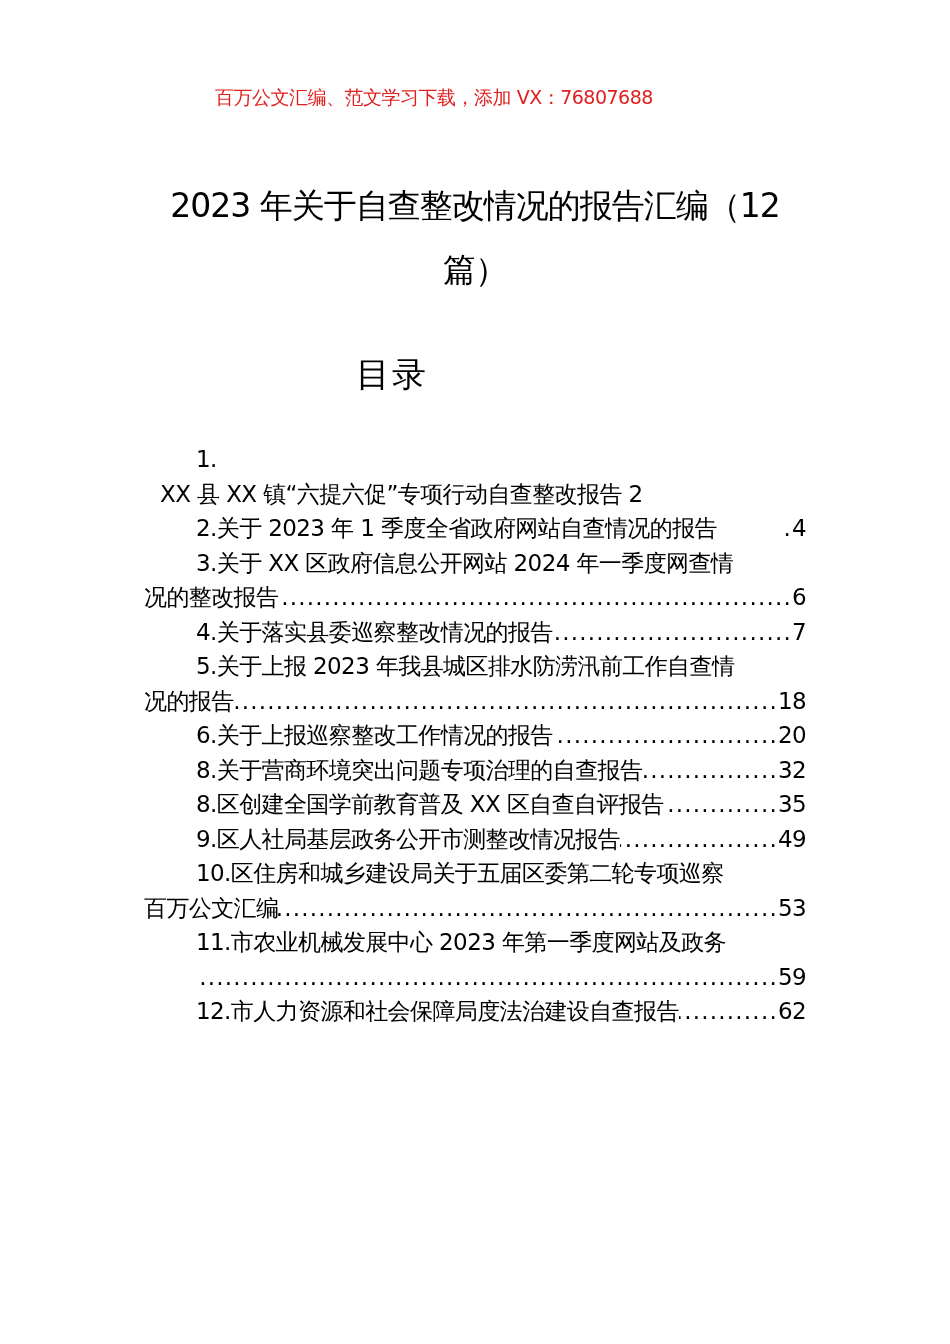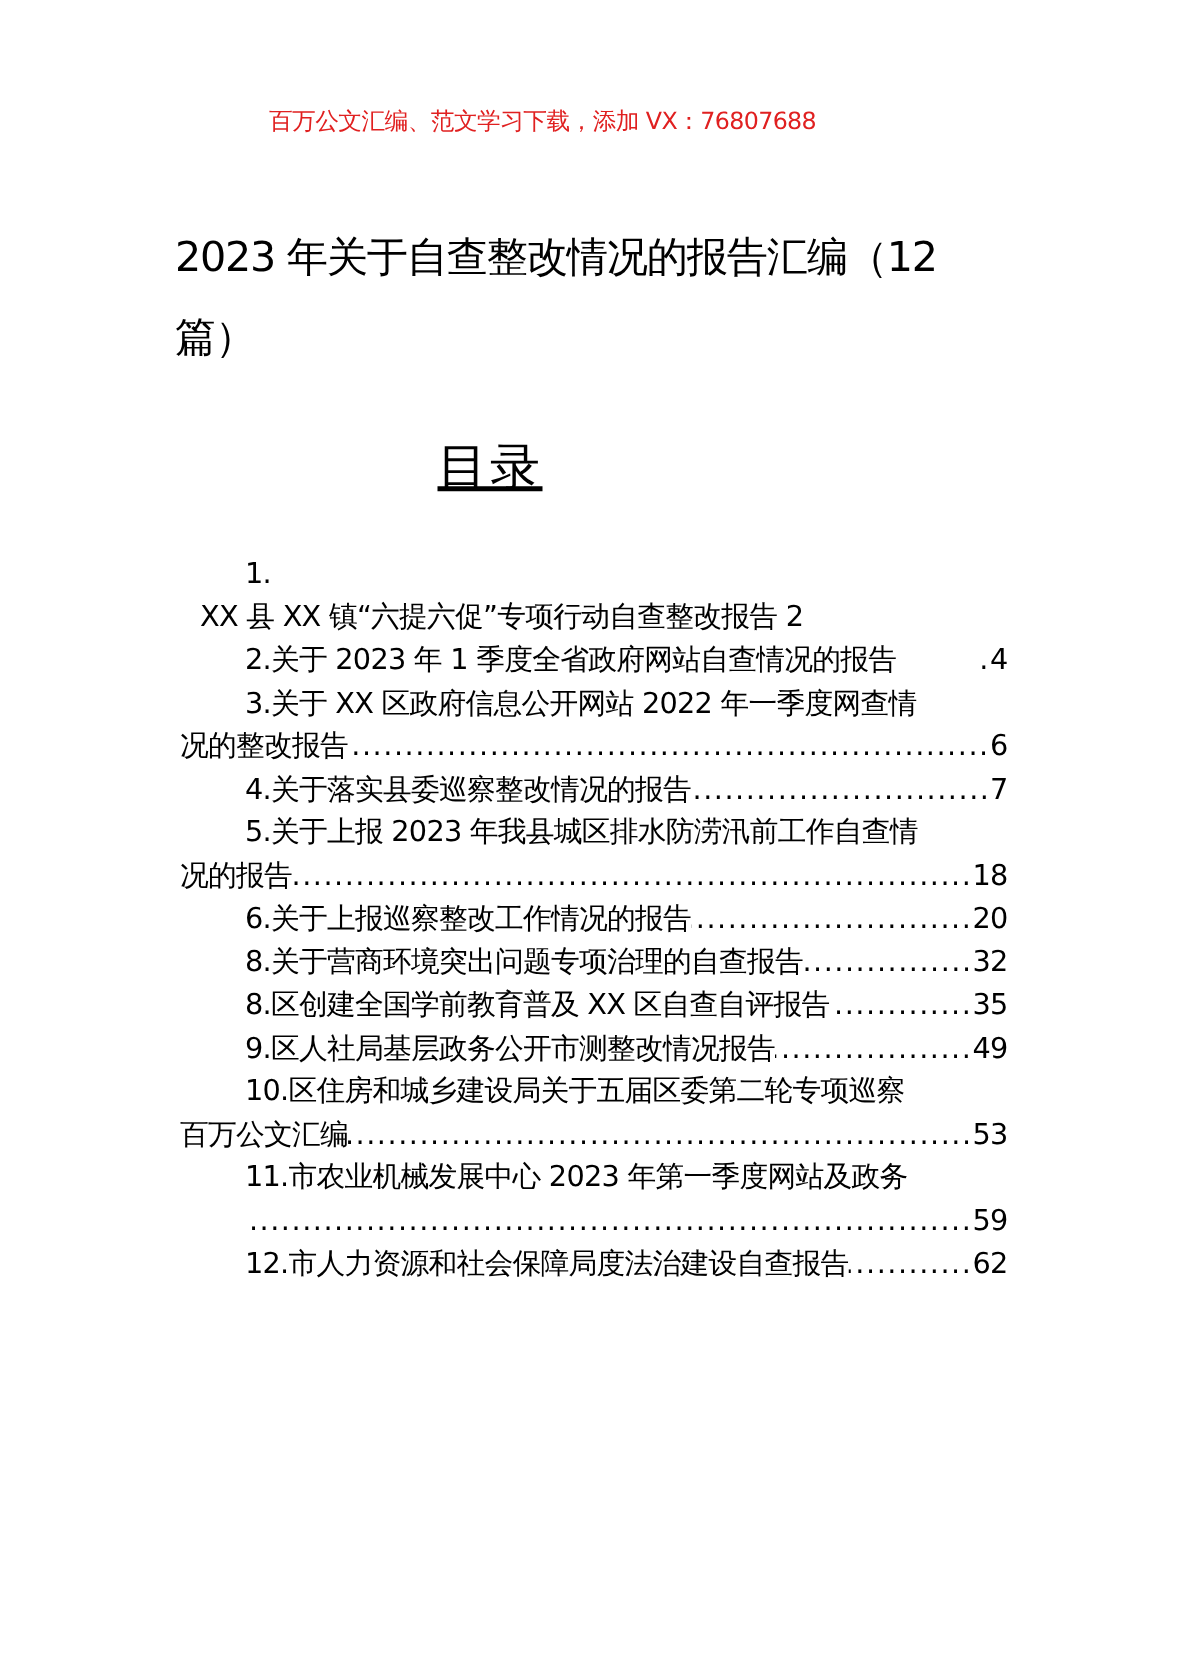--- a/index.html
+++ b/index.html
@@ -24,42 +24,42 @@
       color: #e02020;
       font-size: 19px;
       line-height: 26px;
       letter-spacing: -0.5px;
     }
     .doc-title {
       position: absolute;
       top: 178px;
       left: 140px;
       width: 670px;
+      text-align: center;
       font-size: 33px;
       line-height: 56px;
       letter-spacing: -1px;
     }
     .doc-title .line {
       display: block;
       height: 56px;
       white-space: nowrap;
     }
     .doc-title .line + .line {
       margin-top: 8px;
     }
     .toc-heading {
       position: absolute;
       top: 350px;
       left: 0;
       width: 784px;
       text-align: center;
-      font-size: 40px;
+      font-size: 34px;
       line-height: 48px;
       letter-spacing: 2px;
-      text-decoration: underline;
     }
     .toc {
       position: absolute;
       top: 442px;
       left: 144px;
       width: 662px;
       font-size: 23px;
       line-height: 34.5px;
       letter-spacing: -0.6px;
     }
@@ -113,21 +113,21 @@
     </div>
     <div class="toc-line first-text">
       <span class="text">XX 县 XX 镇“六提六促”专项行动自查整改报告 2</span>
     </div>
     <div class="toc-line indent">
       <span class="text">2.关于 2023 年 1 季度全省政府网站自查情况的报告</span>
       <span class="dots">.</span>
       <span class="page">4</span>
     </div>
     <div class="toc-line indent">
-      <span class="text">3.关于 XX 区政府信息公开网站 2022 年一季度网查情</span>
+      <span class="text">3.关于 XX 区政府信息公开网站 2024 年一季度网查情</span>
     </div>
     <div class="toc-line">
       <span class="text">况的整改报告</span>
       <span class="dots">....................................................................</span>
       <span class="page">6</span>
     </div>
     <div class="toc-line indent">
       <span class="text">4.关于落实县委巡察整改情况的报告</span>
       <span class="dots">....................................................................</span>
       <span class="page">7</span>

